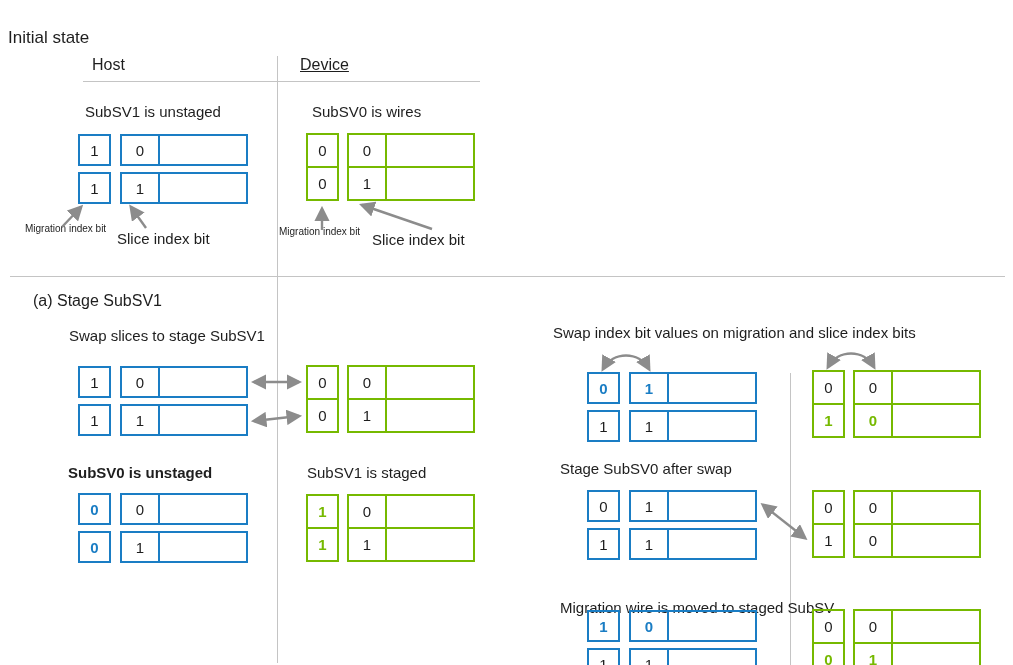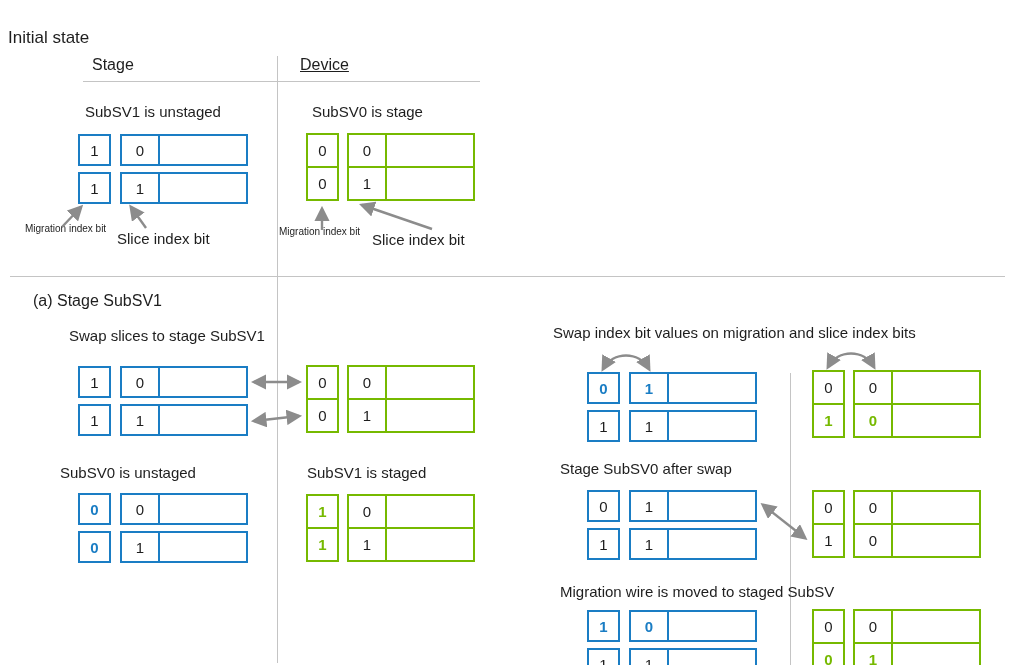--- a/index.html
+++ b/index.html
@@ -47,24 +47,24 @@
 <body>
 
 <div class="canvas">
 
   <div class="hline" style="left:83px;top:58px;width:397px;"></div>
   <div class="vline" style="left:277px;top:33px;height:607px;"></div>
   <div class="hline" style="left:10px;top:253px;width:995px;"></div>
   <div class="vline" style="left:790px;top:350px;height:313px;"></div>
 
   <div class="t t17" style="left:8px;top:5px;">Initial state</div>
-  <div class="t t16" style="left:92px;top:33px;">Stage</div>
+  <div class="t t16" style="left:92px;top:33px;">Host</div>
   <div class="t t16" style="left:300px;top:33px;text-decoration:underline;">Device</div>
   <div class="t t15" style="left:85px;top:80px;">SubSV1 is unstaged</div>
-  <div class="t t15" style="left:312px;top:80px;">SubSV0 is stage</div>
+  <div class="t t15" style="left:312px;top:80px;">SubSV0 is wires</div>
 
   <div class="bitgrp blue" style="left:78px;top:111px;">
     <div class="brow">
       <div class="mig">
           <span>1</span>
         </div>
       <div class="slicebox">
         <div class="slicecell">
             <span>0</span>
           </div>
@@ -160,21 +160,21 @@
         </div>
       <div class="slicebox">
         <div class="slicecell">
             <span>1</span>
           </div>
         <div class="slicerest"></div>
       </div>
     </div>
   </div>
 
-  <div class="t t15" style="left:60px;top:441px;">SubSV0 is unstaged</div>
+  <div class="t t15" style="left:68px;top:441px;font-weight:bold;">SubSV0 is unstaged</div>
   <div class="t t15" style="left:307px;top:441px;">SubSV1 is staged</div>
 
   <div class="bitgrp blue" style="left:78px;top:470px;">
     <div class="brow">
       <div class="mig">
           <span class="hl-b">0</span>
         </div>
       <div class="slicebox">
         <div class="slicecell">
             <span>0</span>
@@ -317,21 +317,21 @@
         </div>
       <div class="slicebox">
         <div class="slicecell">
             <span>0</span>
           </div>
         <div class="slicerest"></div>
       </div>
     </div>
   </div>
 
-  <div class="t t15" style="left:560px;top:560px;">Migration wire is moved to staged SubSV</div>
+  <div class="t t15" style="left:560px;top:576px;">Migration wire is moved to staged SubSV</div>
 
   <div class="bitgrp blue" style="left:587px;top:587px;">
     <div class="brow">
       <div class="mig">
           <span class="hl-b">1</span>
         </div>
       <div class="slicebox">
         <div class="slicecell">
             <span class="hl-b">0</span>
           </div>

